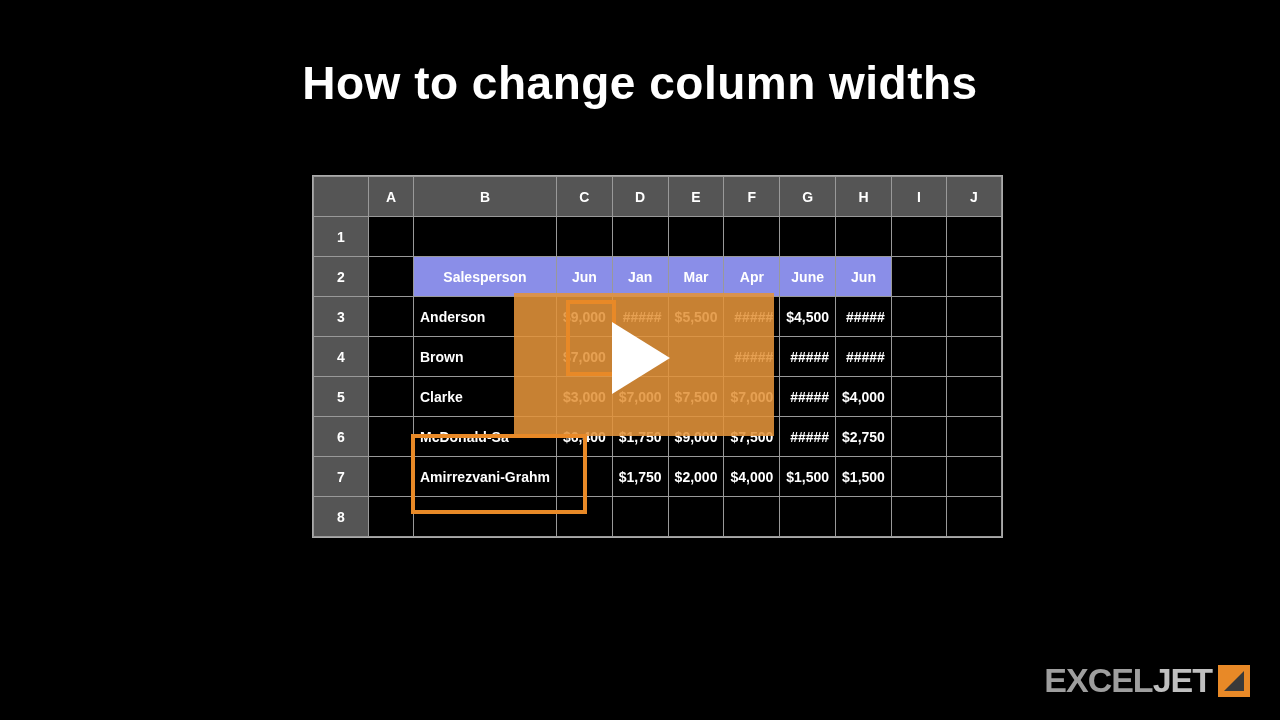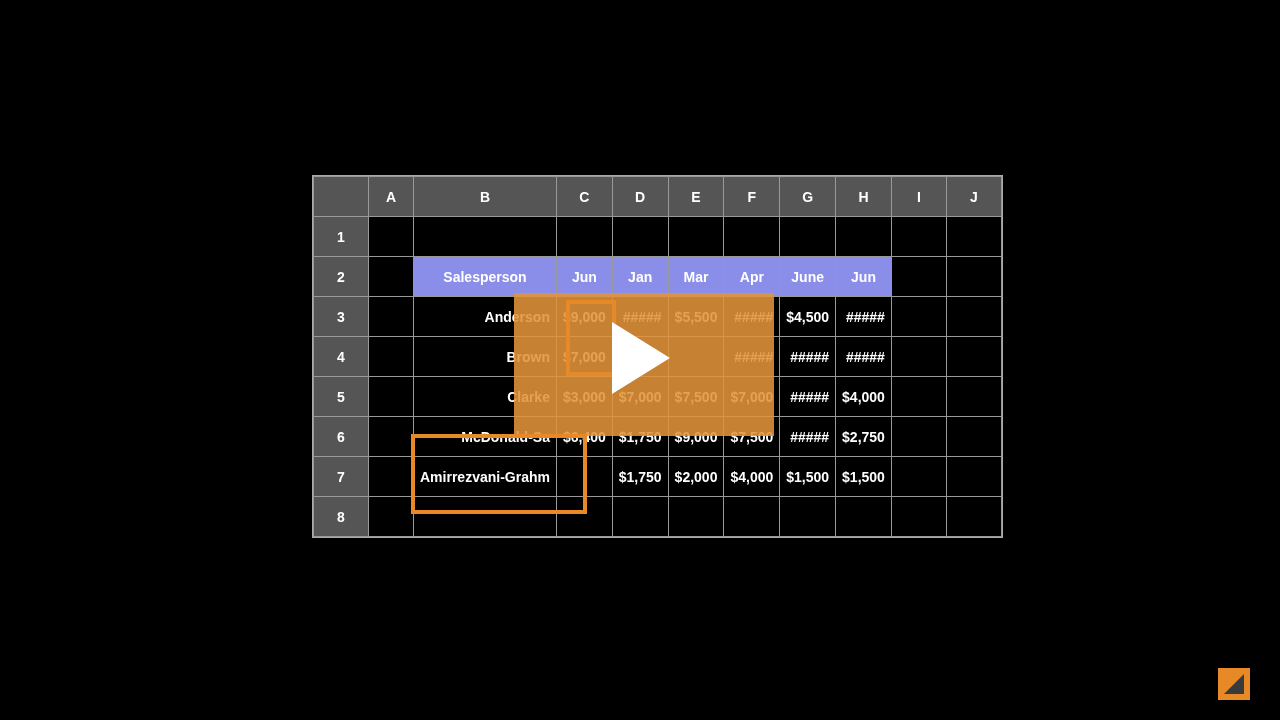--- a/index.html
+++ b/index.html
@@ -11,36 +11,37 @@
   th, td { border: 1px solid #999; height: 40px; font-size: 14px; font-weight: 600; }
   th.corner { background: #555; width: 55px; }
   th.colhdr { background: #555; text-align: center; }
   th.rowhdr { background: #555; text-align: center; width: 55px; font-weight: 700; }
   .cA { width: 45px; } .cB { width: 100px; } .cC { width: 55px; } .cD { width: 55px; }
   .cE { width: 55px; } .cF { width: 55px; } .cG { width: 55px; } .cH { width: 55px; }
   .cI { width: 55px; } .cJ { width: 55px; }
   td { background: #000; color: #fff; overflow: visible; }
   td.blank { }
   td.hdrcell { background: #8a8ee8; color: #fff; text-align: center; padding: 0 10px; }
-  td.namecell { text-align: right; padding: 0 6px; white-space: nowrap; position: relative; }
+  td.namecell { text-align: left; padding: 0 6px; white-space: nowrap; position: relative; }
   td.valcell { text-align: right; padding: 0 6px; white-space: nowrap; }
   .over { position: relative; z-index: 2; }
   .bigbox { position: absolute; top: 293px; left: 514px; width: 260px; height: 143px; background: #e3933a; opacity: 0.88; z-index: 5; }
   .smallhl1 { position: absolute; top: 300px; left: 566px; width: 50px; height: 76px; border: 4px solid #e88927; z-index: 6; }
   .smallhl2 { position: absolute; top: 434px; left: 411px; width: 176px; height: 80px; border: 4px solid #e88927; z-index: 6; }
   .play { position: absolute; top: 322px; left: 612px; width: 0; height: 0; border-top: 36px solid transparent; border-bottom: 36px solid transparent; border-left: 58px solid #fff; z-index: 10; cursor: pointer; }
   .logo { position: absolute; bottom: 20px; right: 30px; display: flex; align-items: center; gap: 6px; }
   .logo-text { font-size: 34px; font-weight: 800; color: #9e9e9e; letter-spacing: -1px; font-family: Arial, sans-serif; }
   .logo-icon { width: 32px; height: 32px; background: #e88927; position: relative; }
   .logo-icon::after { content: ""; position: absolute; top: 6px; left: 6px; width: 0; height: 0; border-bottom: 20px solid #3a3a3a; border-left: 20px solid transparent; }
 </style>
 </head>
 <body>
 
 <div class="stage">
+  <div class="title">How to change column widths</div>
 
   <div class="sheet">
     <table>
       <tbody>
           <tr>
         <th class="corner"></th>
         <th class="colhdr cA">A</th>
         <th class="colhdr cB">B</th>
         <th class="colhdr cC">C</th>
         <th class="colhdr cD">D</th>
@@ -158,15 +159,16 @@
     </tbody>
       </table>
   </div>
 
   <div class="bigbox"></div>
   <div class="smallhl1"></div>
   <div class="smallhl2"></div>
   <div class="play"></div>
 
   <div class="logo">
+    <span class="logo-text"><span>EXCEL</span><span style="color:#bfbfbf">JET</span></span>
     <span class="logo-icon"></span>
   </div>
 </div>
 
 </body></html>

